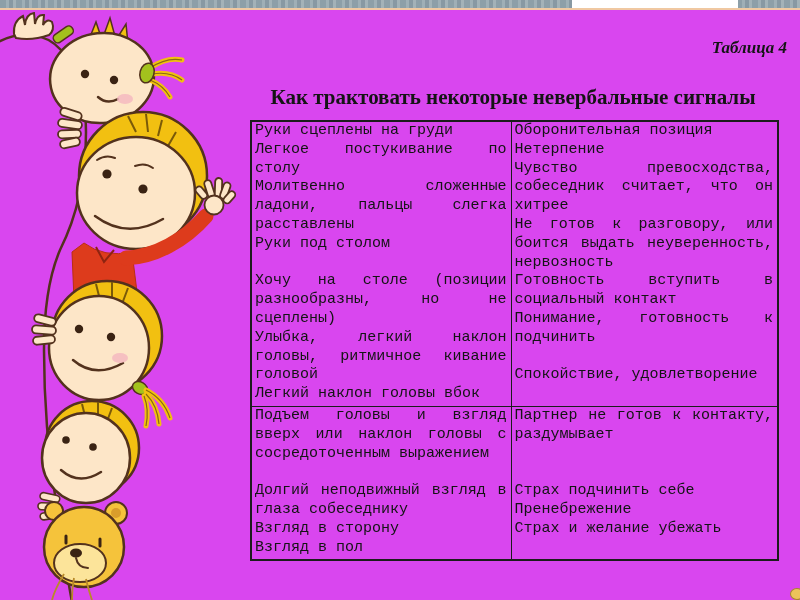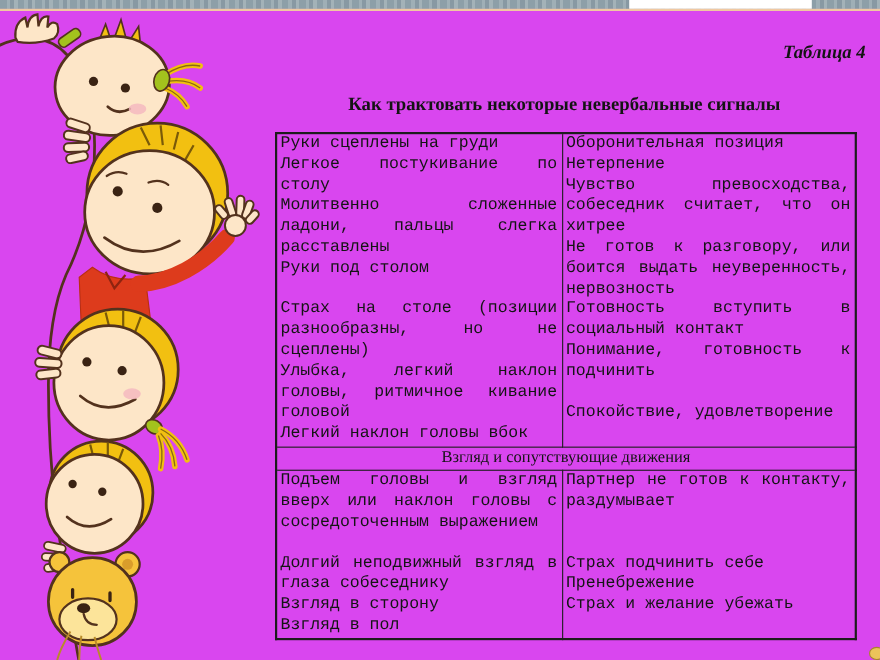--- a/index.html
+++ b/index.html
@@ -7,21 +7,21 @@
          font-family:"Liberation Serif","DejaVu Serif",serif;color:#141414;}
   
   .top-band{position:absolute;left:0;top:0;width:800px;height:8px;background:#94a5ad;
     background-image:repeating-linear-gradient(90deg,#8d9fa8 0 6px,#9fafb6 6px 9px,#8899a3 9px 13px,#a3b2b8 13px 16px);}
   .band-gap{position:absolute;left:572px;top:0;width:166px;height:8px;background:#ffffff;}
   .accent-line{position:absolute;left:0;top:8px;width:800px;height:2px;background:#f0c8a1;}
   
   .caption{position:absolute;left:250px;top:38px;width:537px;text-align:right;
            font-weight:bold;font-style:italic;font-size:17px;}
   .title{position:absolute;left:248px;top:85px;width:530px;text-align:center;
-         font-weight:bold;font-size:17px;}
+         font-weight:bold;font-size:21px;}
   
   .sig-table{position:absolute;left:250px;top:120px;width:527px;border-collapse:collapse;
              table-layout:fixed;border:2px solid #1c1c1c;font-size:15px;}
   .sig-table col.c1{width:260px;}
   .sig-table col.c2{width:267px;}
   .sig-table td{border:1px solid #1c1c1c;vertical-align:top;}
   .sig-table .th{height:23px;text-align:center;vertical-align:middle;padding:1px 2px;}
   .sig-table .sec{height:20px;text-align:center;vertical-align:middle;padding:0 2px;}
   .sig-table .body{padding:0 4px 2px 3px;font-family:Liberation Mono, monospace;}
   .cell-line{margin:0;line-height:18.8px;text-align:justify;text-align-last:left;}
@@ -48,37 +48,34 @@
         <col class="c2">
       </colgroup>
     <tbody>
       <tr>
         <td class="body">
             <p class="cell-line">Руки сцеплены на груди</p>
             <p class="cell-line">Легкое постукивание по столу</p>
             <p class="cell-line">Молитвенно сложенные ладони, пальцы слегка расставлены</p>
             <p class="cell-line">Руки под столом</p>
             <p class="cell-line">&nbsp;</p>
-            <p class="cell-line">Страх на столе (позиции разнообразны, но не сцеплены)</p>
+            <p class="cell-line">Хочу на столе (позиции разнообразны, но не сцеплены)</p>
             <p class="cell-line">Улыбка, легкий наклон головы, ритмичное кивание головой</p>
             <p class="cell-line">Легкий наклон головы вбок</p>
           </td>
         <td class="body">
             <p class="cell-line">Оборонительная позиция</p>
             <p class="cell-line">Нетерпение</p>
             <p class="cell-line">Чувство превосходства, собеседник считает, что он хитрее</p>
             <p class="cell-line">Не готов к разговору, или боится выдать неуверенность, нервозность</p>
             <p class="cell-line">Готовность вступить в социальный контакт</p>
             <p class="cell-line">Понимание, готовность к подчинить</p>
             <p class="cell-line">&nbsp;</p>
             <p class="cell-line">Спокойствие, удовлетворение</p>
           </td>
-      </tr>
-      <tr>
-        <td class="sec" colspan="2">Взгляд и сопутствующие движения</td>
       </tr>
       <tr>
         <td class="body">
             <p class="cell-line">Подъем головы и взгляд вверх или наклон головы с сосредоточенным выражением</p>
             <p class="cell-line">&nbsp;</p>
             <p class="cell-line">Долгий неподвижный взгляд в глаза собеседнику</p>
             <p class="cell-line">Взгляд в сторону</p>
             <p class="cell-line">Взгляд в пол</p>
           </td>
         <td class="body">

